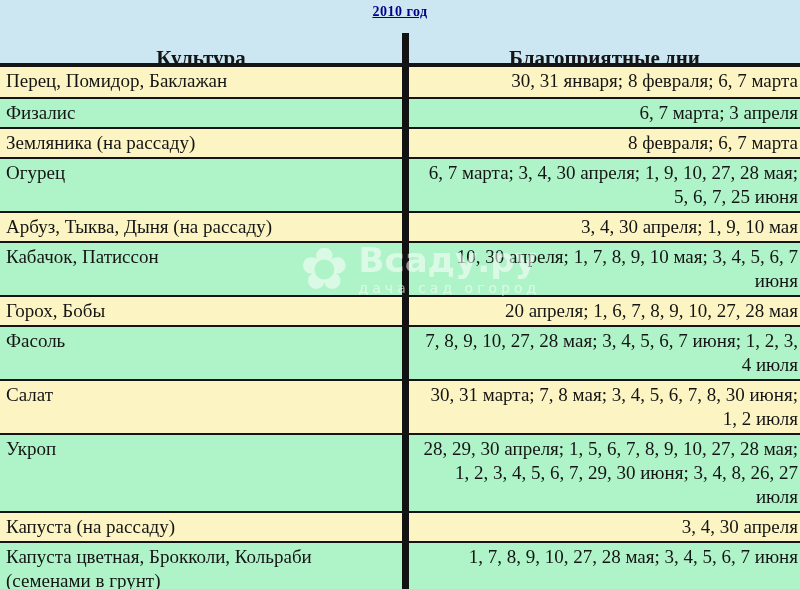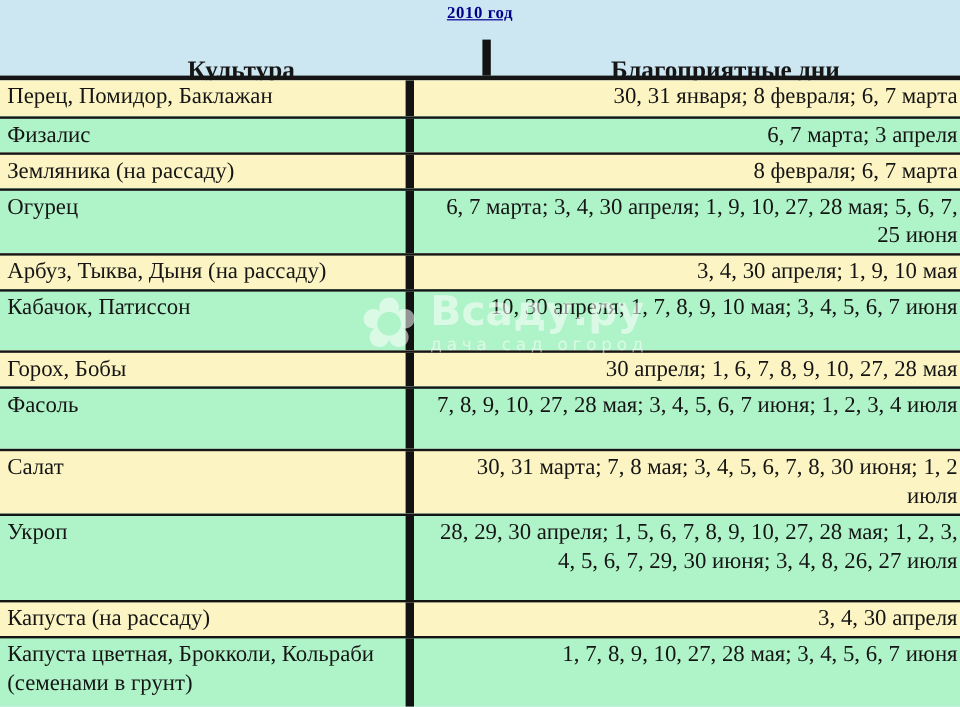--- a/index.html
+++ b/index.html
@@ -43,21 +43,21 @@
   .rows { display: flex; flex-direction: column; }
   .row { display: flex; border-top: 2px solid #151515; }
   .row:first-child { border-top: none; }
   .row.yellow { background: #FCF5C3; }
   .row.green  { background: #AFF3C8; }
   .cell {
     font-size: 19px;
     line-height: 24px;
     padding: 2px 2px 2px 6px;
   }
-  .cell.culture { width: 338px; }
+  .cell.culture { width: 402px; }
   .cell.days { flex: 1; text-align: right; }
   
   .rows .row:nth-child(1)  { min-height: 30px; }
   .rows .row:nth-child(2)  { min-height: 30px; }
   .rows .row:nth-child(3)  { min-height: 30px; }
   .rows .row:nth-child(4)  { min-height: 50px; }
   .rows .row:nth-child(5)  { min-height: 29px; }
   .rows .row:nth-child(6)  { min-height: 51px; }
   .rows .row:nth-child(7)  { min-height: 28px; }
   .rows .row:nth-child(8)  { min-height: 52px; }
@@ -148,21 +148,21 @@
 
   <div class="row green">
     <div class="cell culture">Кабачок, Патиссон</div>
     <div class="vbar"></div>
     <div class="cell days">10, 30 апреля; 1, 7, 8, 9, 10 мая; 3, 4, 5, 6, 7 июня</div>
   </div>
 
   <div class="row yellow">
     <div class="cell culture">Горох, Бобы</div>
     <div class="vbar"></div>
-    <div class="cell days">30 апреля; 1, 6, 7, 8, 9, 10, 27, 28 мая</div>
+    <div class="cell days">20 апреля; 1, 6, 7, 8, 9, 10, 27, 28 мая</div>
   </div>
 
   <div class="row green">
     <div class="cell culture">Фасоль</div>
     <div class="vbar"></div>
     <div class="cell days">7, 8, 9, 10, 27, 28 мая; 3, 4, 5, 6, 7 июня; 1, 2, 3, 4 июля</div>
   </div>
 
   <div class="row yellow">
     <div class="cell culture">Салат</div>

